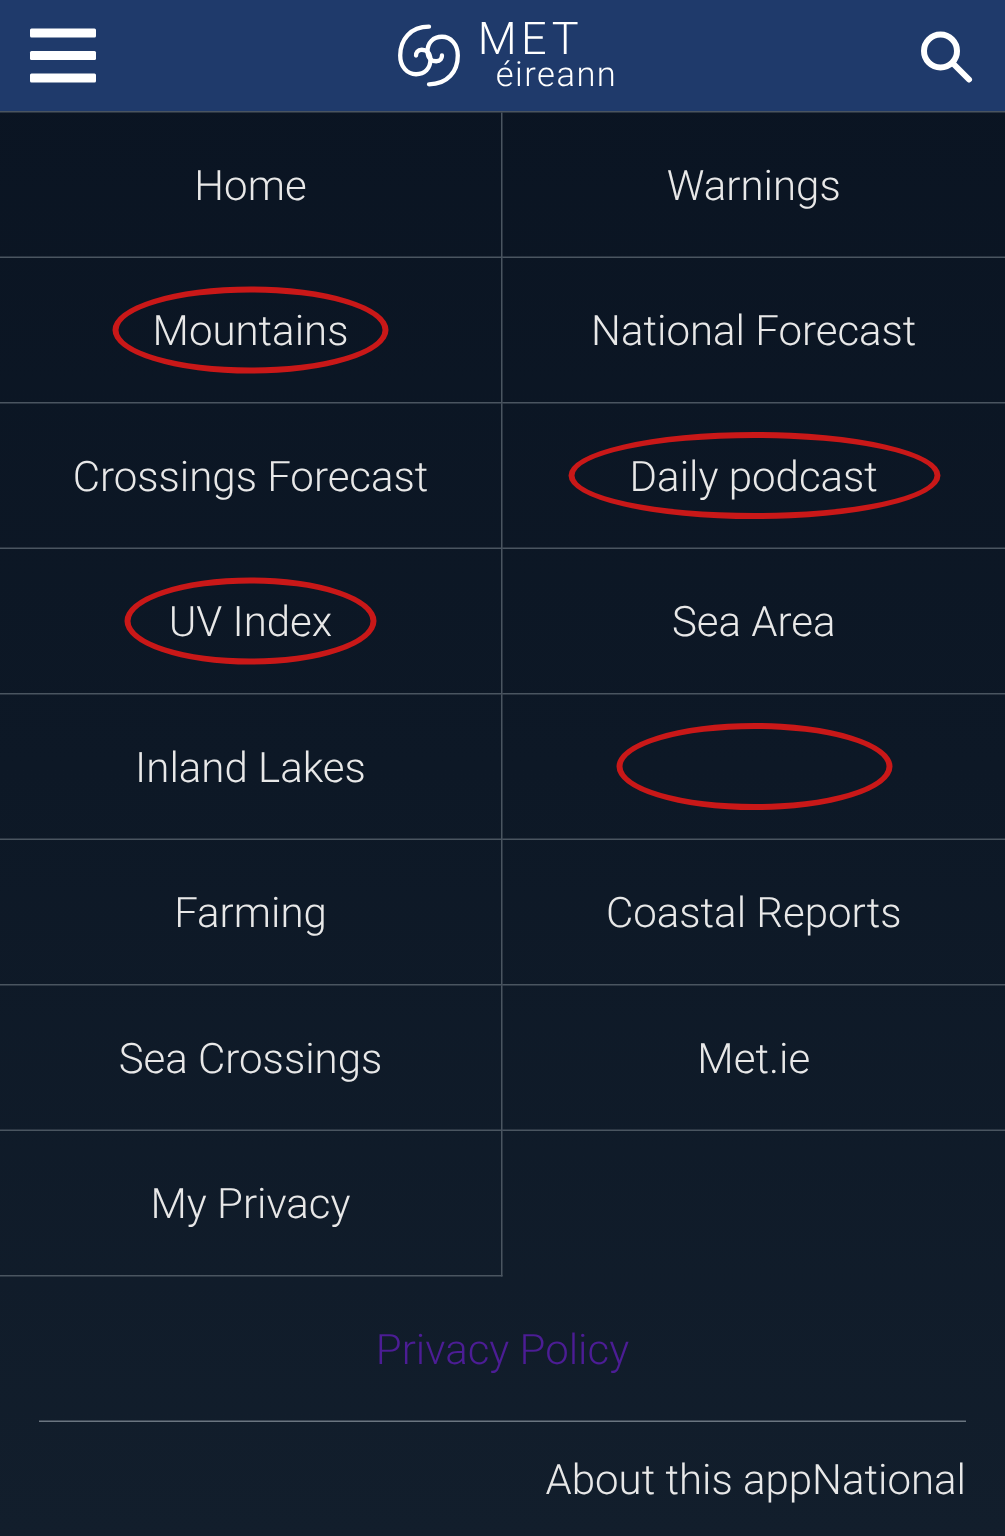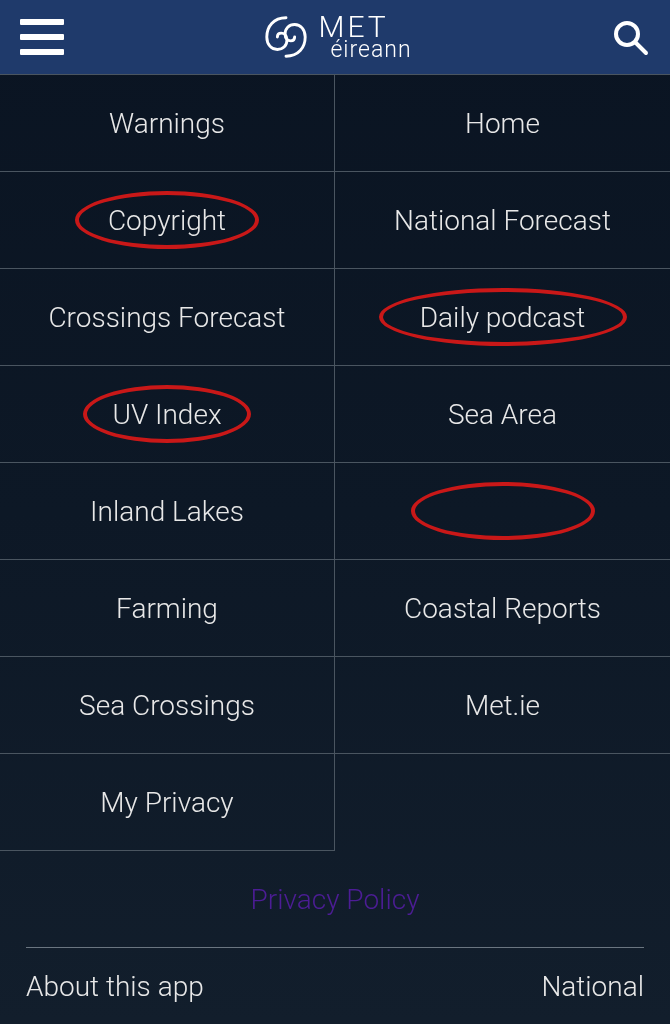--- a/index.html
+++ b/index.html
@@ -98,21 +98,21 @@
       font-size: 28px;
       font-weight: 300;
       color: #4c1d95;
       border-bottom: 1px solid #6a7580;
       cursor: pointer;
     }
     .footer-row {
       height: 76px;
       display: flex;
       align-items: center;
-      justify-content: space-between;
+      justify-content: flex-end;
       font-size: 28px;
       font-weight: 300;
       color: #e8e8e8;
     }
     .footer-link {
       cursor: pointer;
     }
   </style>
 </head>
 <body>
@@ -134,27 +134,27 @@
     </div>
   </div>
   <svg class="search-icon" viewBox="0 0 40 40">
     <circle cx="17" cy="17" r="11" stroke="#fff" stroke-width="4" fill="none"></circle>
     <line x1="26" y1="26" x2="36" y2="36" stroke="#fff" stroke-width="4" stroke-linecap="round"></line>
   </svg>
 </div>
 
 <div class="grid" id="grid">
     <div class="grid-item">
+      <span>Home</span>
+    </div>
+    <div class="grid-item">
       <span>Warnings</span>
     </div>
     <div class="grid-item">
-      <span>Home</span>
-    </div>
-    <div class="grid-item">
-      <span>Copyright</span>
+      <span>Mountains</span>
       <div class="circle-annotation" style="width: 184px; height: 58px;"></div>
     </div>
     <div class="grid-item">
       <span>National Forecast</span>
     </div>
     <div class="grid-item">
       <span>Crossings Forecast</span>
     </div>
     <div class="grid-item">
       <span>Daily podcast</span>

